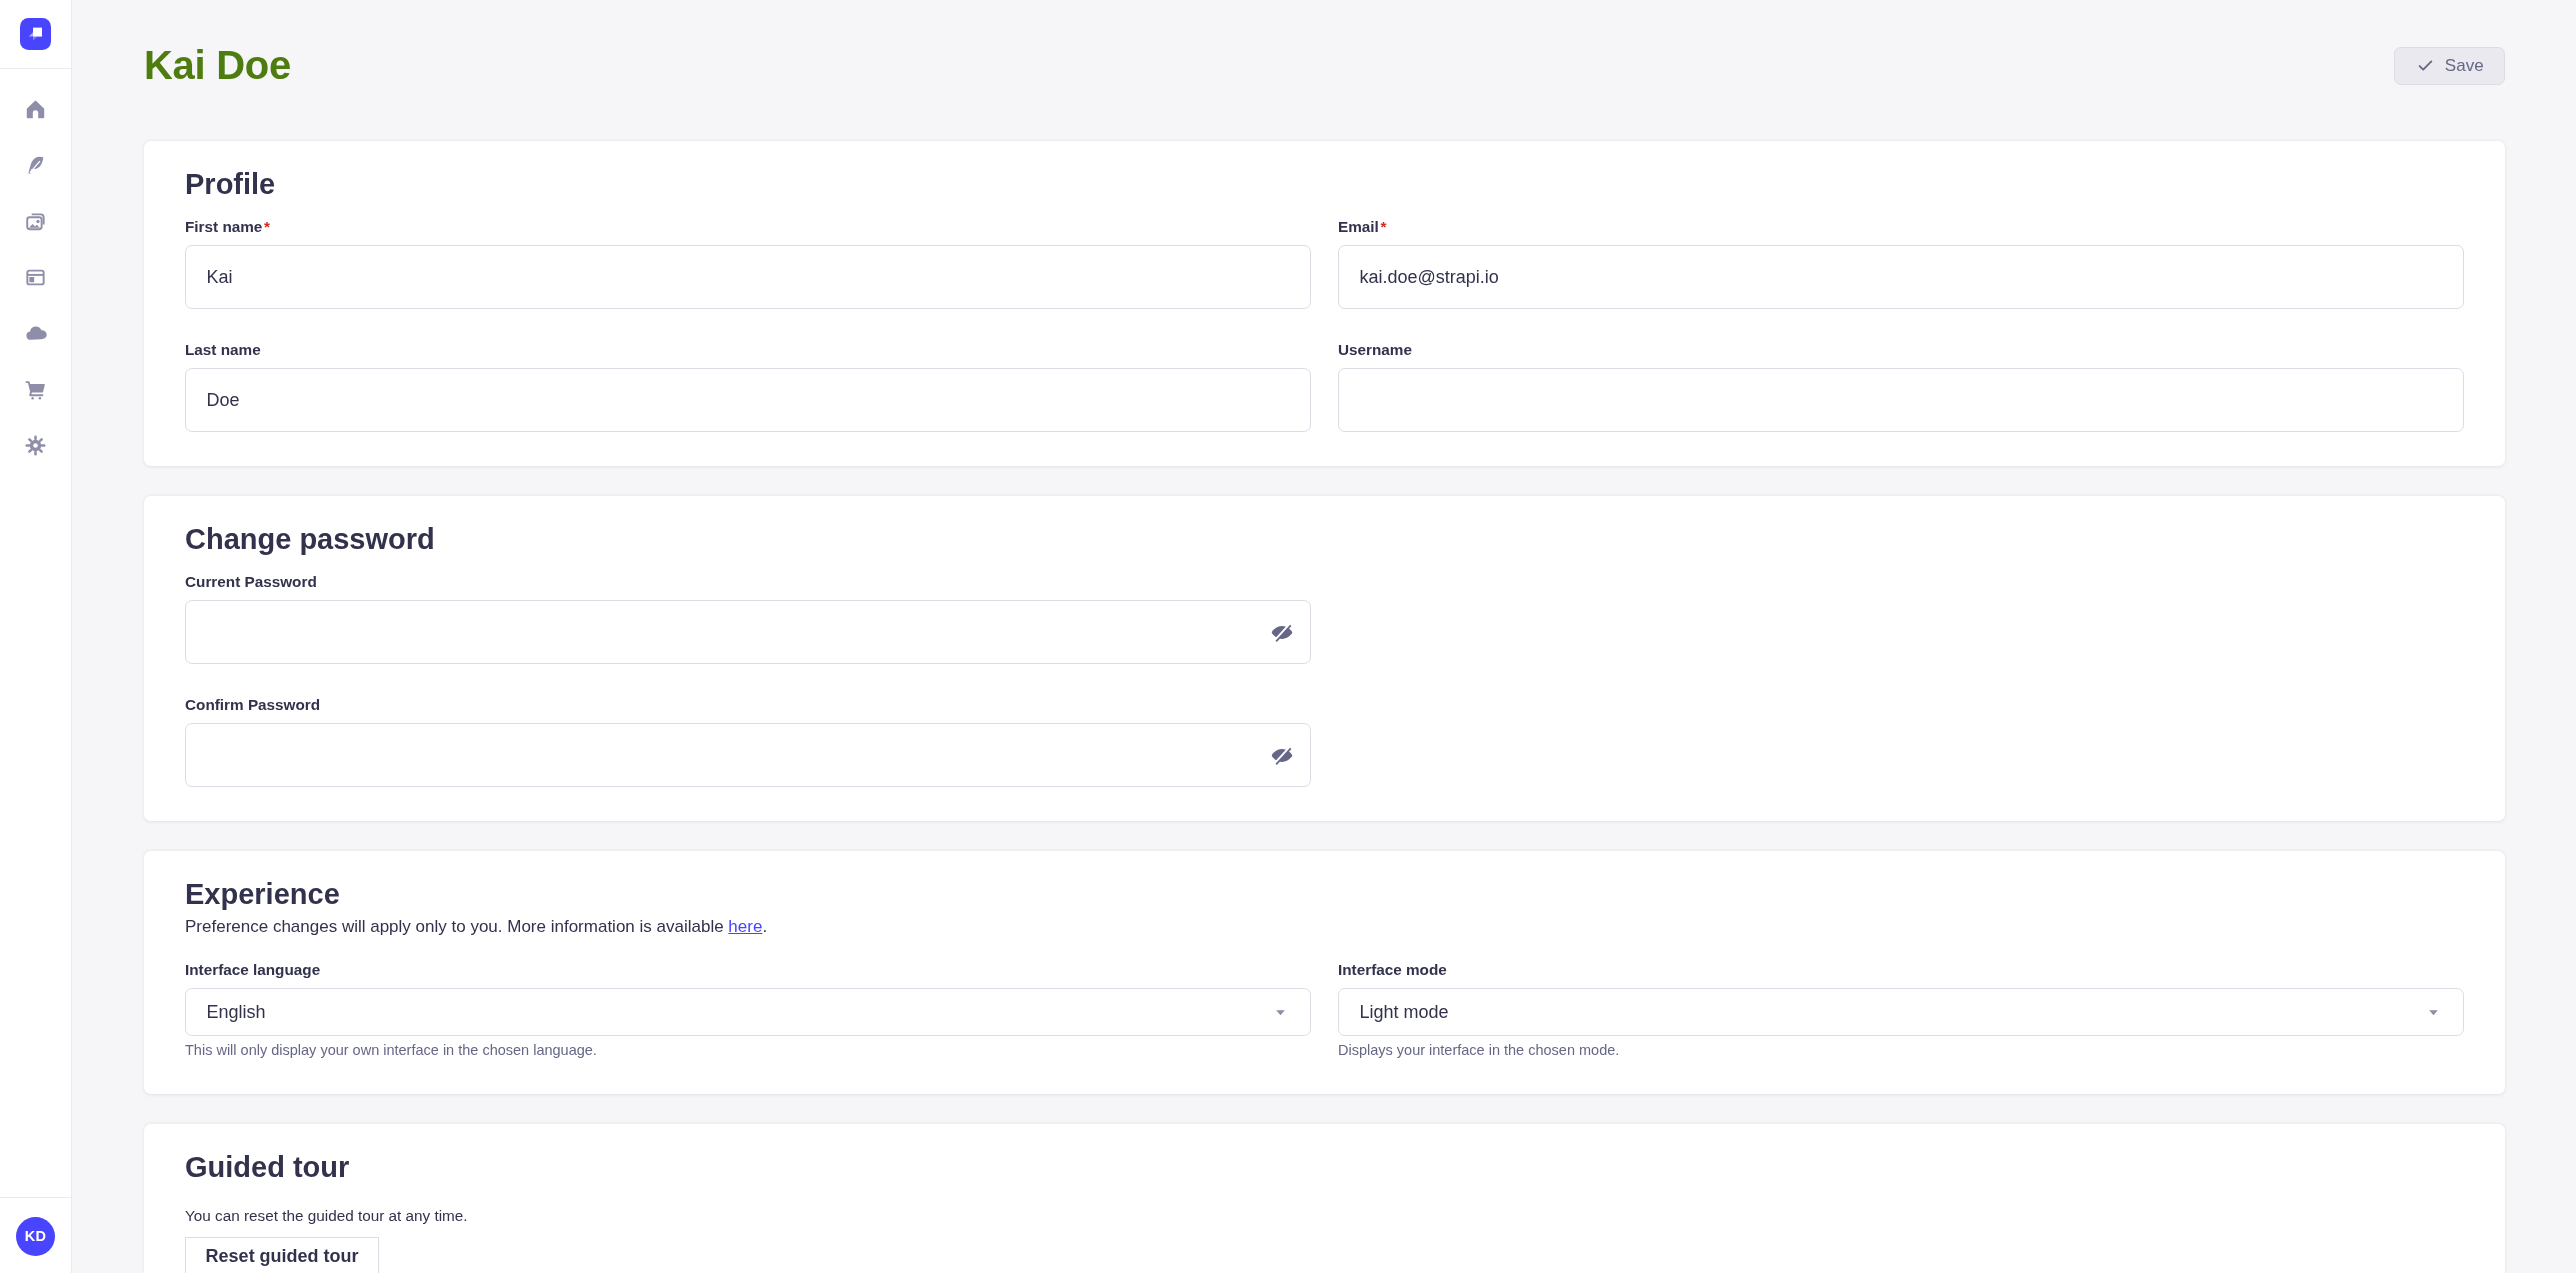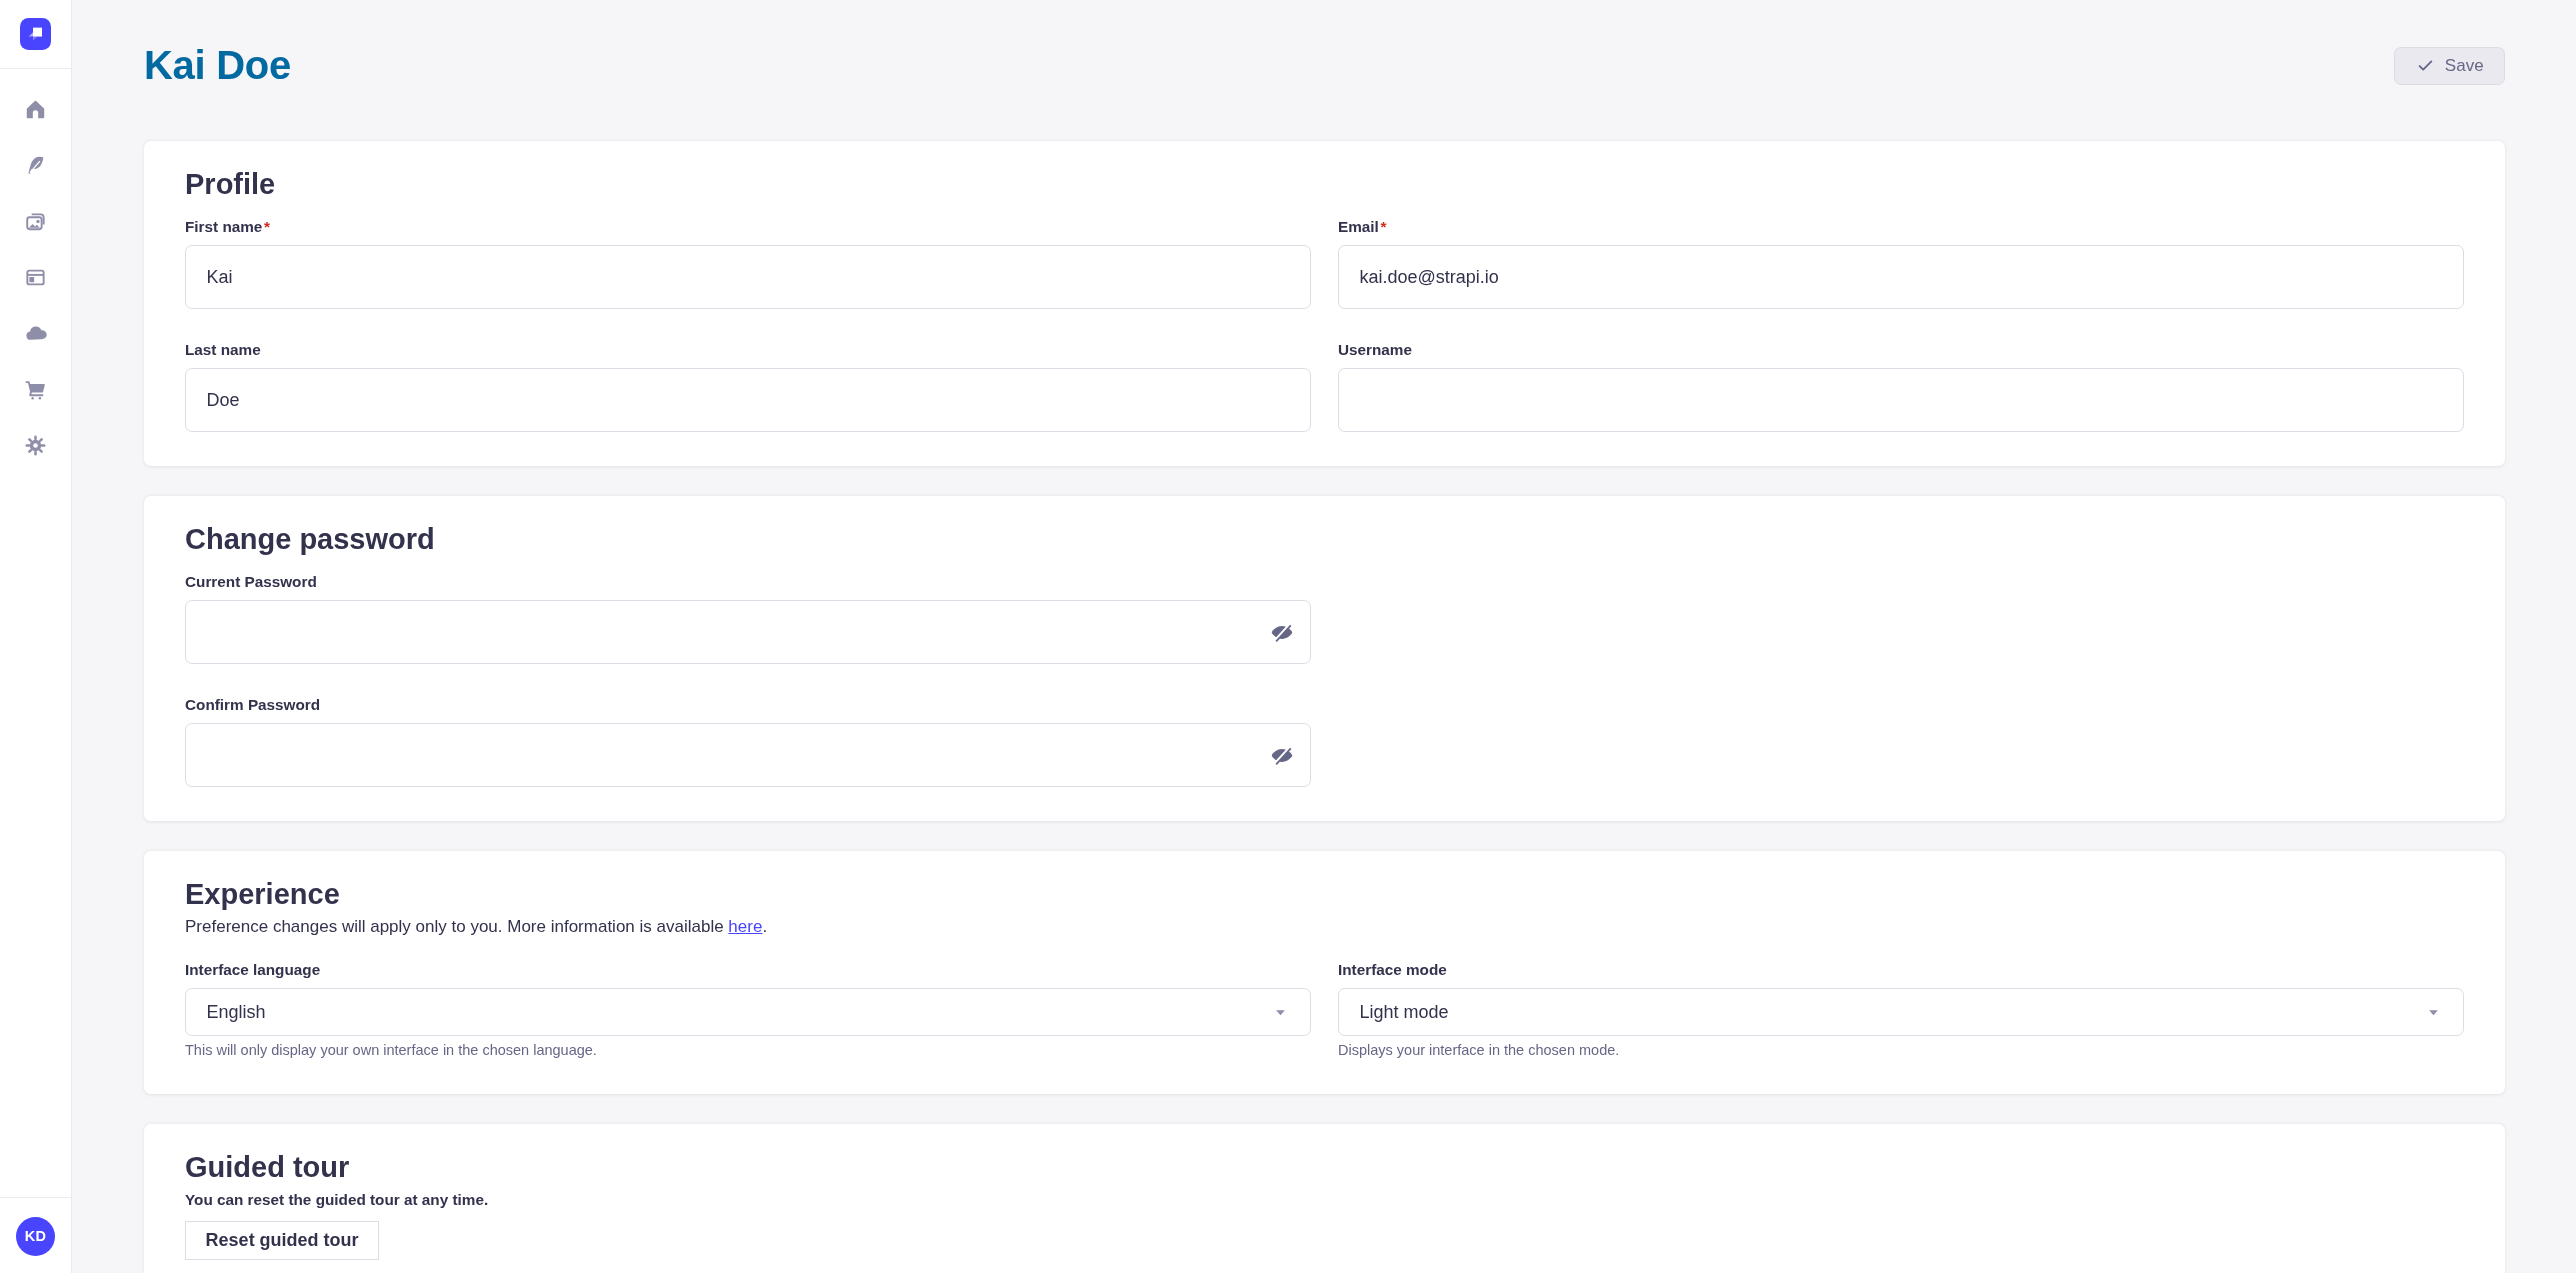--- a/index.html
+++ b/index.html
@@ -50,21 +50,21 @@
     display:flex; align-items:center; justify-content:center;
     letter-spacing:0.4px; cursor:pointer;
   }
 
   
   .main { flex:1; padding:0 71px 0 72px; }
   .page-header {
     display:flex; align-items:center; justify-content:space-between;
     padding-top:43px; margin-bottom:53px;
   }
-  .page-title { font-size:40px; font-weight:700; color:#0369a1; letter-spacing:-0.3px; }
+  .page-title { font-size:40px; font-weight:700; color:#4d7c0f; letter-spacing:-0.3px; }
   .save-btn {
     display:flex; align-items:center; gap:10.2px;
     height:38px; padding:0 20.4px;
     background:#e9e9ef; border:0.9px solid #dcdce4; border-radius:6.8px;
     color:#666687; font-size:17px; font-weight:400;
     font-family:"Liberation Sans", sans-serif;
     cursor:default;
   }
   .save-btn svg { width:19px; height:19px; }
 
@@ -108,21 +108,21 @@
 
   .select {
     height:48px; border:0.9px solid #dcdce4; border-radius:6.8px;
     background:#ffffff; padding:0 20.4px;
     display:flex; align-items:center; justify-content:space-between;
     font-size:18px; color:#32324d; cursor:pointer;
   }
   .select svg { width:19px; height:19px; }
   .hint { font-size:14.5px; color:#666687; margin-top:5px; line-height:19px; }
 
-  .gt-text { font-size:15.3px; color:#32324d; margin-top:7px; line-height:22px;font-weight:bold; }
+  .gt-text { font-size:15.3px; color:#32324d; margin-top:23px; line-height:22px; }
   .reset-btn {
     margin-top:10px;
     height:39px; padding:0 19.6px;
     background:#ffffff; border:0.9px solid #dcdce4; border-radius:0;
     font-size:18px; font-weight:600; color:#32324d;
     font-family:"Liberation Sans", sans-serif;
     cursor:pointer;
   }
 </style>
 </head>

